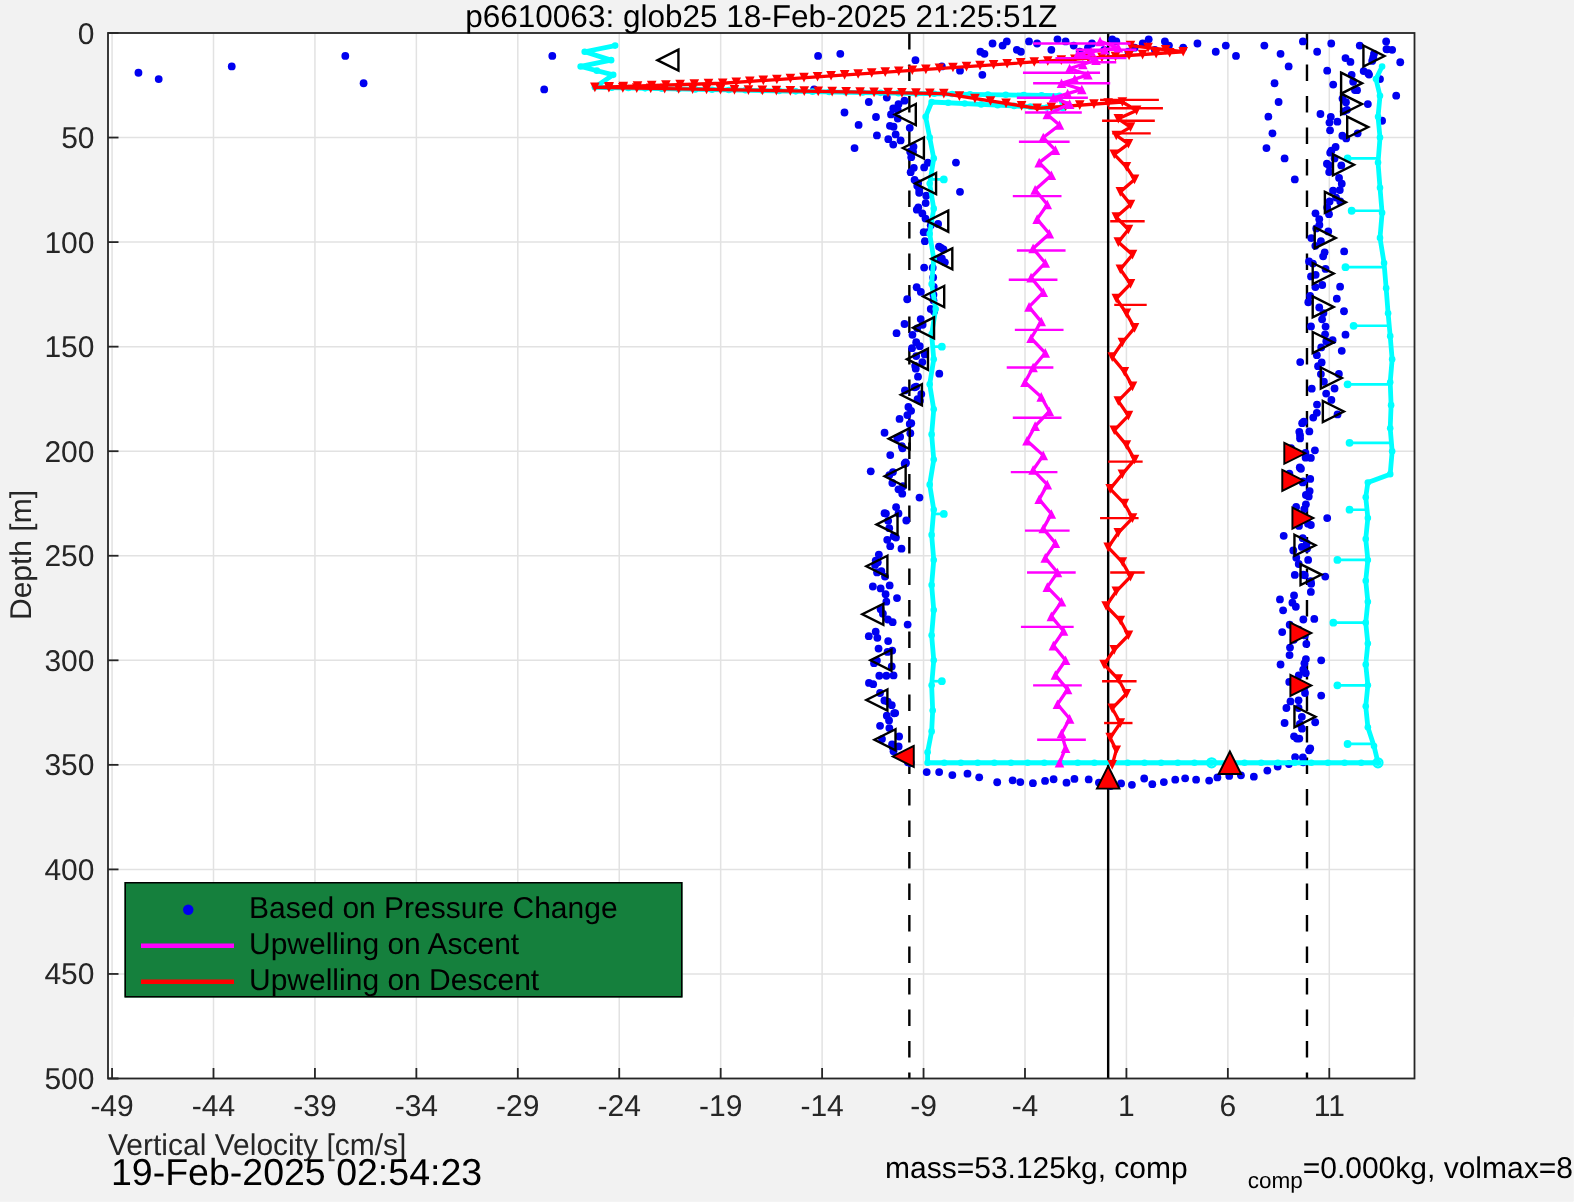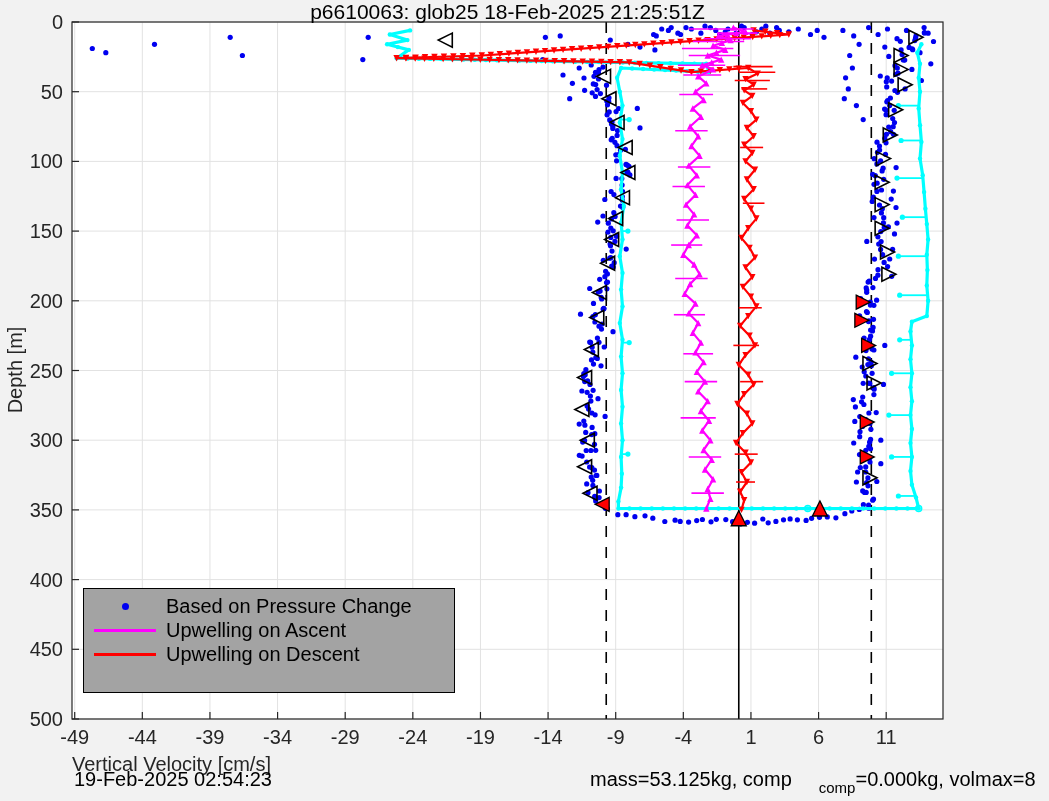--- a/index.html
+++ b/index.html
@@ -3,24 +3,24 @@
 <meta charset="utf-8">
 <style>
   html,body{margin:0;padding:0;background:#f2f2f2;}
   #figure{position:relative;width:1049px;height:801px;background:#f2f2f2;overflow:hidden;
           font-family:"Liberation Sans",sans-serif;}
   #plot-svg{position:absolute;left:0;top:0;}
   .txt{position:absolute;color:#000;white-space:nowrap;}
   #title{left:72px;top:0px;width:871px;text-align:center;font-size:21px;font-weight:normal;color:#000;}
   #ylabel{left:15px;top:370px;transform:translate(-50%,-50%) rotate(-90deg);font-size:20px;color:#262626;}
   #xlabel{left:72px;top:753px;width:871px;text-align:left;font-size:20px;color:#262626;}
-  #date-stamp{left:74px;top:768px;font-size:20px;}
+  #date-stamp{left:74px;top:768px;font-size:25px;}
   #mass-line{left:590px;top:768px;font-size:20px;}
-  #mass-line .sub{font-size:15px;vertical-align:-7px;margin-left:27px;}
-  #legend{position:absolute;left:83px;top:588px;width:372px;height:105px;background:#a3a3a3;
+  #mass-line .sub{font-size:15px;vertical-align:-7px;margin-left:40px;}
+  #legend{position:absolute;left:83px;top:588px;width:372px;height:77px;background:#15803d;
           border:1px solid #000;box-sizing:border-box;padding-top:5px;}
   .legend-row{display:flex;align-items:center;height:24px;}
   .legend-marker{width:82px;display:flex;justify-content:center;align-items:center;flex:0 0 82px;}
   .legend-dot{width:7px;height:7px;border-radius:50%;}
   .legend-line{width:62px;height:3px;}
   .legend-label{font-size:20px;color:#000;}
 </style>
 </head>
 <body>
 

